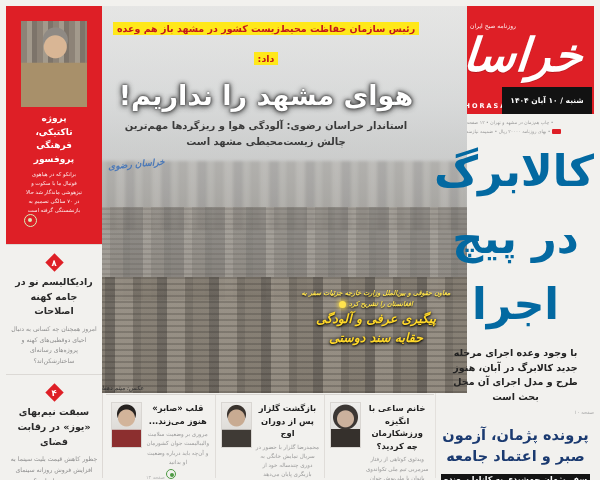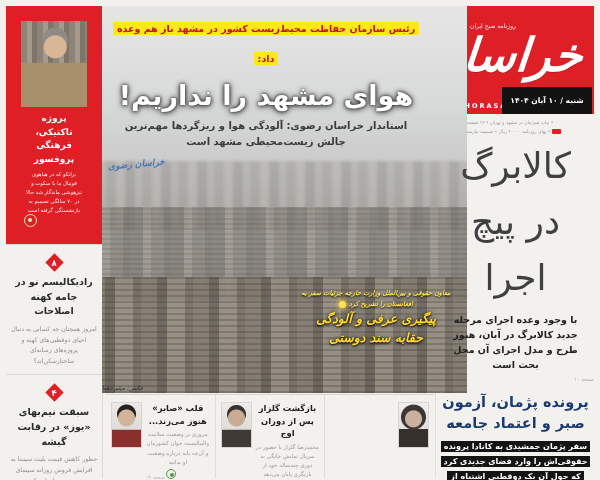--- a/index.html
+++ b/index.html
@@ -45,21 +45,21 @@
   .kicker-row{line-height:1.9;}
   .kicker{display:inline;background:#ffe81a;color:#c3161c;font-size:9.5px;font-weight:900;padding:1px 4px;
           -webkit-box-decoration-break:clone;box-decoration-break:clone;}
   .lead-hl{margin-top:7px;font-size:27px;font-weight:900;color:#fff;
            text-shadow:0 0 2px #3c3c3c,0 0 4px #3c3c3c,0 1px 6px rgba(40,40,40,.9);}
   .lead-sub{margin:7px auto 0;width:300px;font-size:10px;font-weight:bold;color:#3b3b3b;line-height:1.6;}
   .sig-row{text-align:left;margin-top:2px;padding-left:2px;}
   .sig{display:inline-block;font-size:9px;font-weight:bold;font-style:italic;color:#4a78b8;transform:rotate(-5deg);}
   
   .rcol{position:absolute;left:437px;top:138px;width:157px;text-align:center;}
-  .kala-line{font-size:36px;font-weight:400;color:#404040;line-height:1.55;}
+  .kala-line{font-size:43px;font-weight:700;color:#0369a1;line-height:1.55;}
   .kala-sub{margin-top:8px;padding:0 5px;font-size:9.5px;font-weight:bold;color:#222;line-height:1.55;}
   .kala-page{margin-top:4px;text-align:right;font-size:5px;color:#aaa;}
   .pej{margin-top:10px;}
   .pej-hl{font-size:14.5px;font-weight:900;color:#1b3a70;line-height:1.45;}
   .pej-body{margin-top:6px;font-size:8px;font-weight:bold;line-height:1.85;}
   .hlb{background:#141414;color:#fff;padding:1px 3px;-webkit-box-decoration-break:clone;box-decoration-break:clone;}
   .stamp{display:inline-block;width:11px;height:11px;border:1.5px solid #4d9a43;border-radius:50%;position:relative;}
   .stamp::after{content:"";position:absolute;left:2.5px;top:2.5px;width:4px;height:4px;border-radius:50%;background:#4d9a43;}
   
   .lcol{position:absolute;left:6px;top:6px;width:96px;}
@@ -176,35 +176,40 @@
           <span>۸</span>
         </div>
       <div class="news-title">رادیکالیسم نو در جامه کهنه اصلاحات</div>
       <div class="news-teaser">امروز همچنان چه کسانی به دنبال احیای دوقطبی‌های کهنه و پروژه‌های رسانه‌ای ساختارشکن‌اند؟</div>
     </div>
 
     <div class="news-card">
       <div class="diamond">
           <span>۴</span>
         </div>
-      <div class="news-title">سبقت نیم‌بهای «یوز» در رقابت گیشه</div>
+      <div class="news-title">سبقت نیم‌بهای «یوز» در رقابت فضای</div>
       <div class="news-teaser">چطور کاهش قیمت بلیت سینما به افزایش فروش روزانه سینمای محبوب انجامید؟</div>
     </div>
 
     <div class="news-card">
       <div class="diamond">
           <span>۶</span>
         </div>
       <div class="news-title">راز و رمزهای «سرهنگ قنایی» در تقویم روزانه!</div>
     </div>
 
   </div>
 
   <div class="brow">
     <div class="bcard">
+      <div class="btext">
+        <div class="btitle">خانم ساعی با انگیزه ورزشکارمان چه کردید؟</div>
+        <div class="bteaser">ویدئوی کوتاهی از رفتار سرمربی تیم ملی تکواندوی بانوان با ملی‌پوش جوان انتقادهای زیادی را در پی داشت</div>
+
+      </div>
       <div class="bphoto ph-woman"></div>
     </div>
     <div class="bcard">
       <div class="btext">
         <div class="btitle">بازگشت گلزار پس از دوران اوج</div>
         <div class="bteaser">محمدرضا گلزار با حضور در سریال نمایش خانگی به دوری چندساله خود از بازیگری پایان می‌دهد</div>
 
       </div>
       <div class="bphoto ph-man"></div>
     </div>

